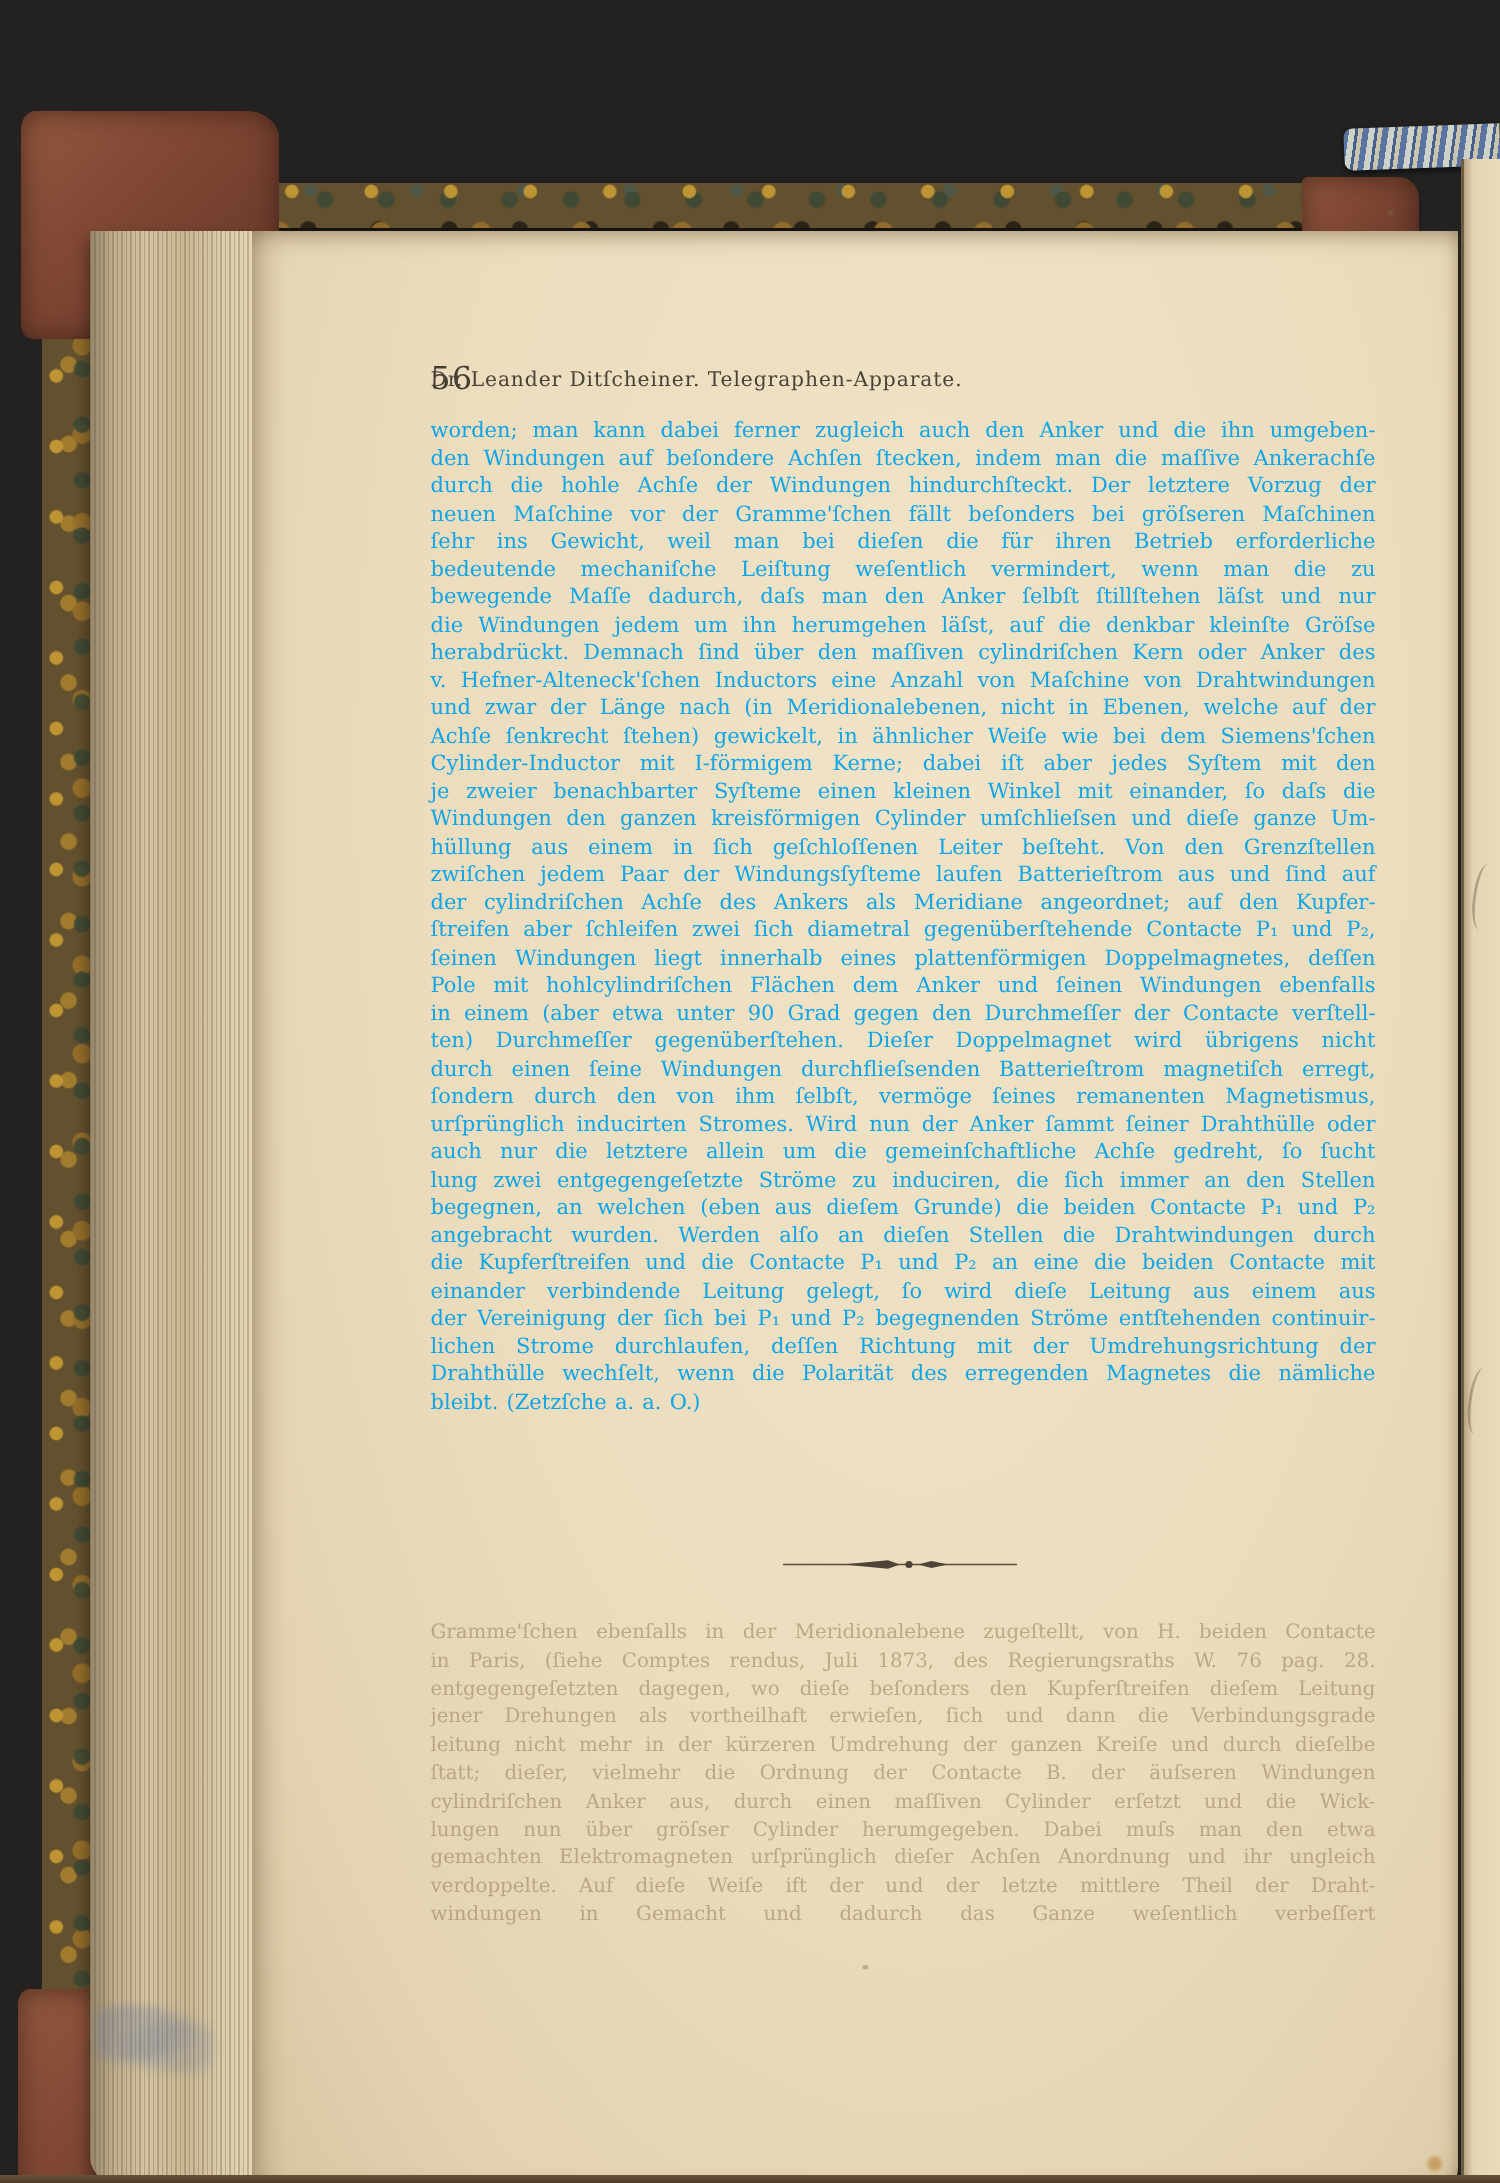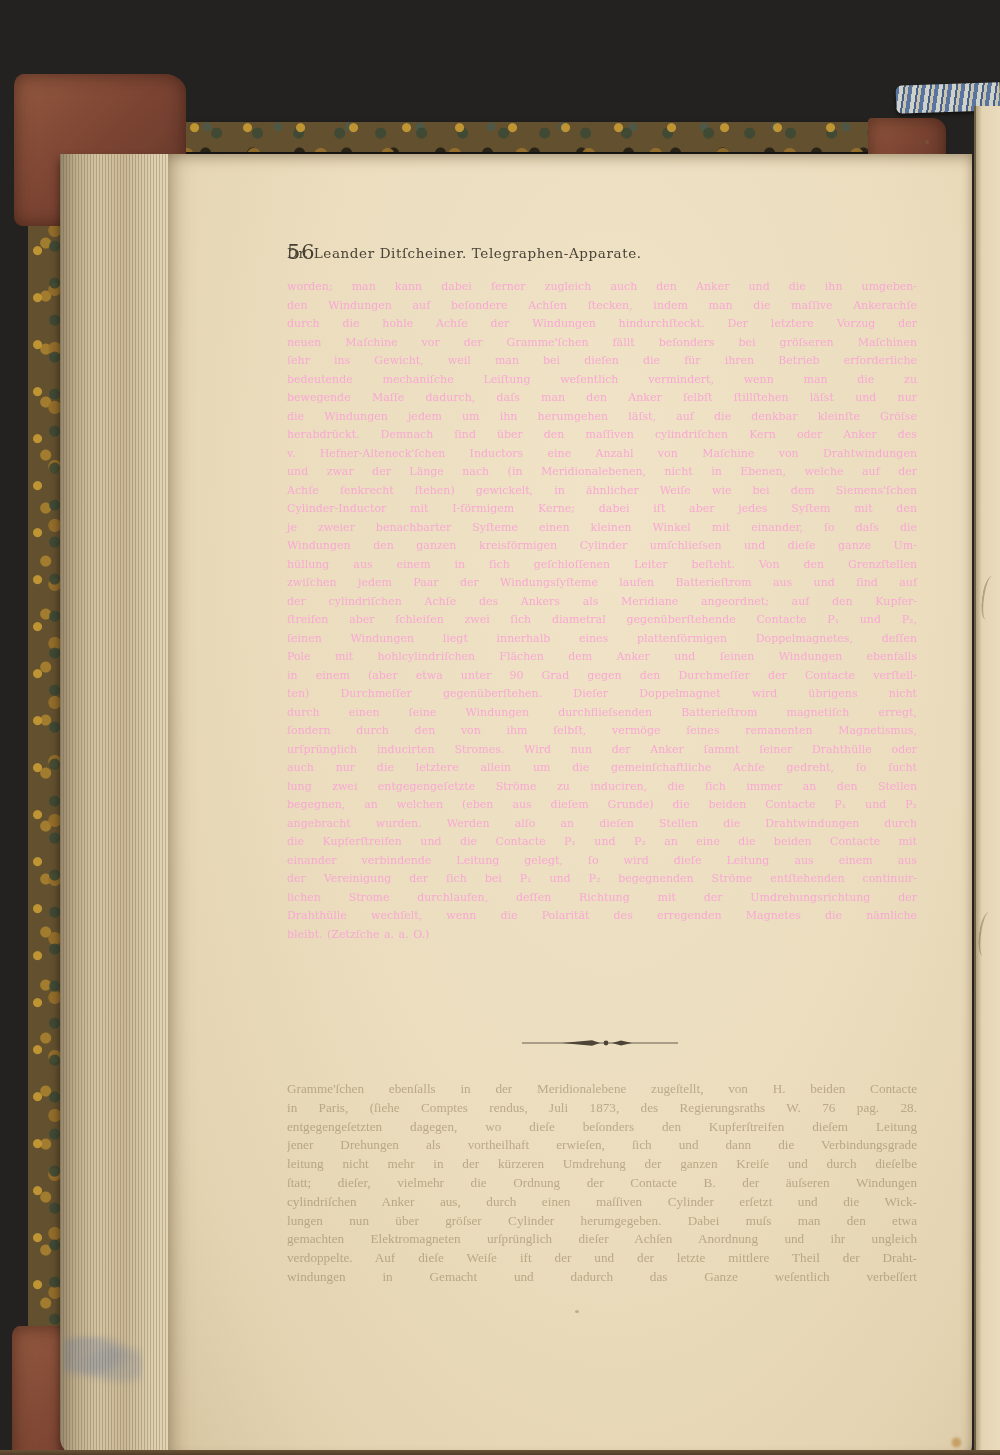--- a/index.html
+++ b/index.html
@@ -62,27 +62,27 @@
     background:linear-gradient(90deg,#b4a27f 0,#e2d4b4 6px,#eadcbd 100%);
     border-left:2px solid #6e5d42;}
   .facing-mark{width:12px;height:44px;border-left:2px solid rgba(100,85,60,.4);
     border-radius:50%;transform:rotate(8deg);}
 
   
   #header-row{left:287px;top:192px;width:630px;height:30px;color:#463e32;}
   #page-number{position:absolute;left:0;top:0;font-size:21px;letter-spacing:1px;}
   #running-header{position:absolute;left:0;right:0;top:5px;
     font-size:13.5px;letter-spacing:.6px;color:#4a4236;}
-  #body-text{left:287px;top:230px;width:630px;color:#f9a8d4;font-size:11px;}
+  #body-text{left:287px;top:230px;width:630px;color:#0ea5e9;font-size:14px;}
   #body-text .line{height:18.5px;line-height:18.5px;white-space:nowrap;
     text-align:justify;text-align-last:justify;overflow:visible;word-spacing:1px;}
   #body-text .line:last-child{text-align-last:left;}
   #divider{left:520px;top:988px;}
   #show-through{left:287px;top:1032px;width:630px;color:rgba(118,97,64,.42);
-    font-size:13.2px;filter:blur(.4px);font-family:Liberation Serif, serif;}
+    font-size:13.2px;filter:blur(.4px);}
   #show-through .gline{height:18.8px;line-height:18.8px;white-space:nowrap;
     text-align:justify;text-align-last:justify;overflow:hidden;}
   .stain{border-radius:50%;}
   #stain-1{left:925px;top:92px;width:4px;height:4px;background:rgba(124,96,58,.55);}
   #stain-2{left:951px;top:1388px;width:11px;height:13px;filter:blur(1px);
     background:radial-gradient(circle,#c6a066 0 40%,rgba(198,160,102,0) 75%);}
   #stain-3{left:575px;top:1262px;width:4px;height:3px;background:rgba(130,104,66,.4);}
 </style>
 </head>
 <body>

